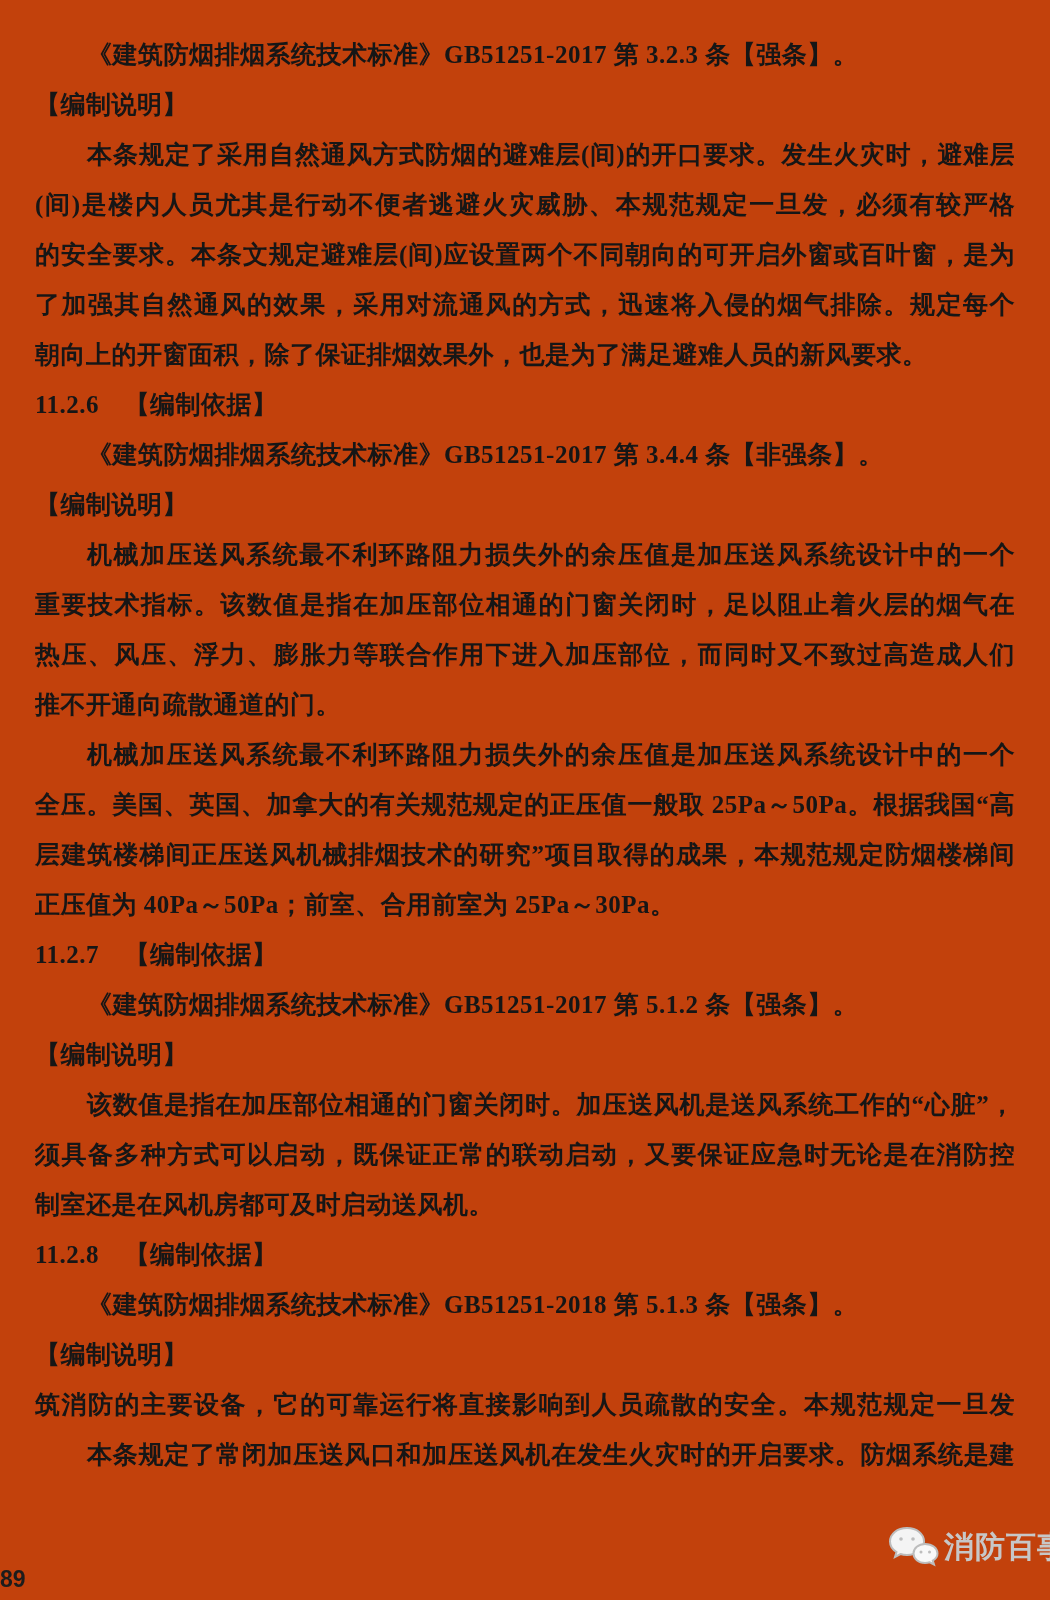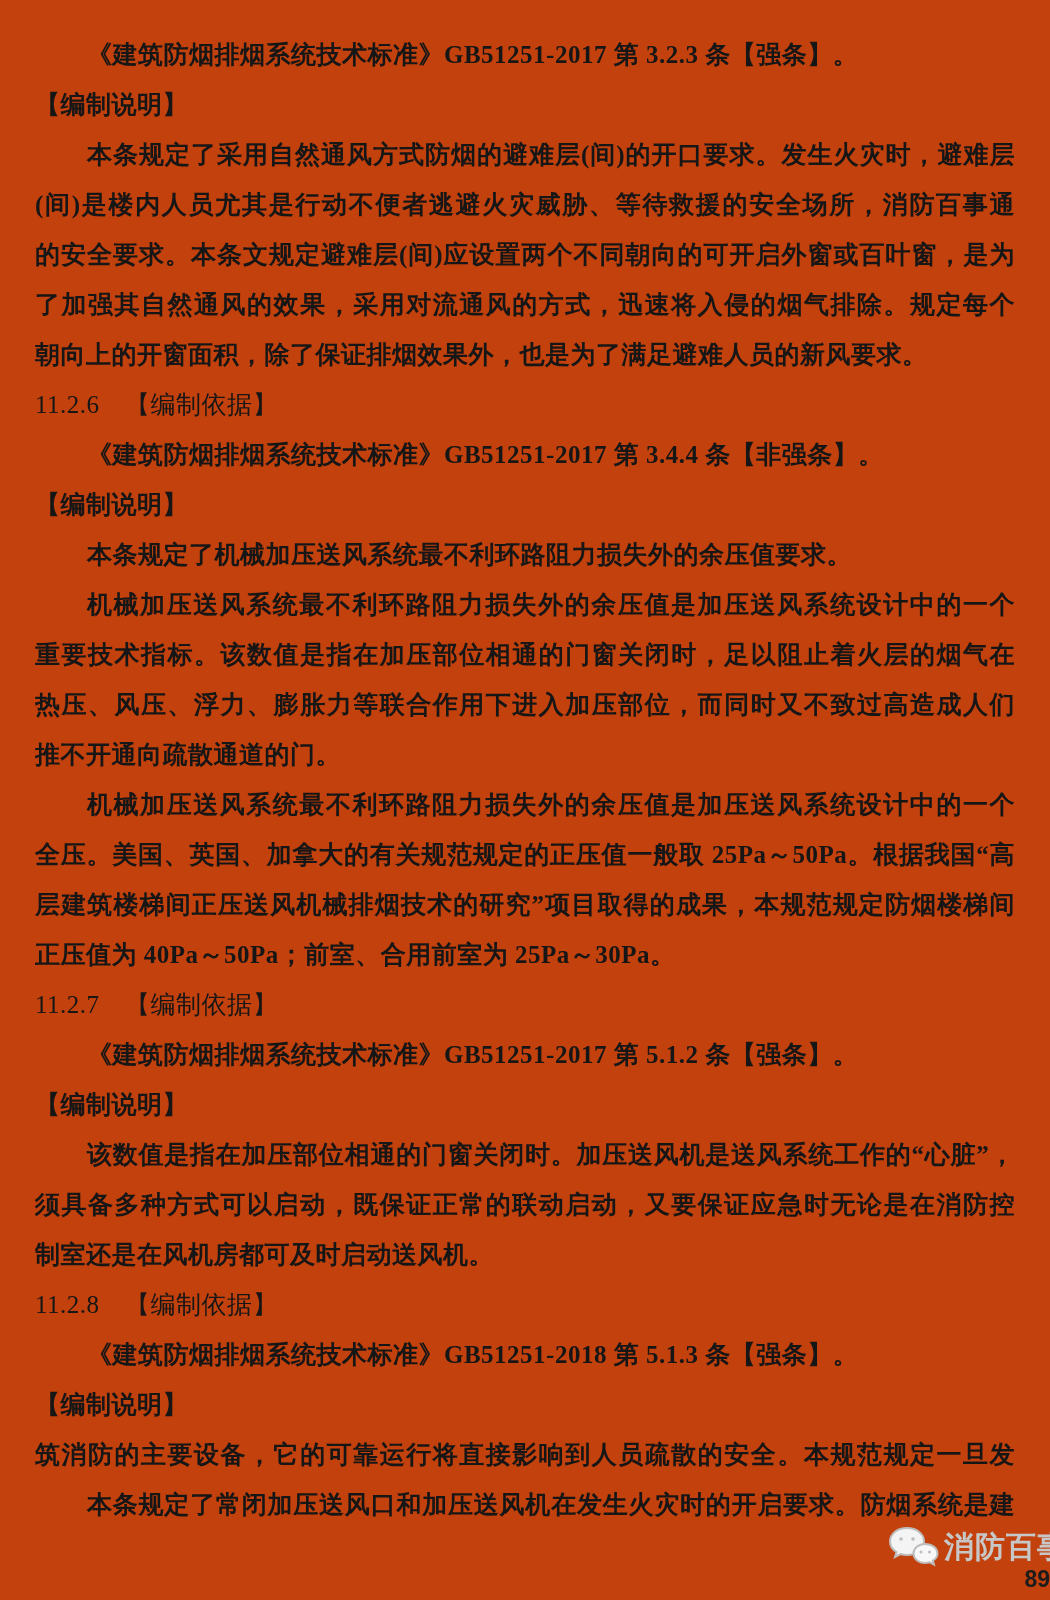--- a/index.html
+++ b/index.html
@@ -16,53 +16,52 @@
     position:absolute;left:35px;top:30px;width:980px;
   }
   .ln{
     height:50px;line-height:50px;
     font-size:25px;font-weight:600;
     overflow:hidden;
     letter-spacing:0.5px;
   }
   .indent{text-indent:52px;}
   .fill{text-align:justify;text-align-last:justify;text-justify:inter-character;}
-  .heading{font-weight:400;}
+  .heading{font-weight:700;}
   .watermark{
     position:absolute;left:886px;top:1522px;
     display:flex;align-items:center;gap:4px;
     color:#c7c7c7;z-index:5;
   }
   .wm-text{
     font-size:30px;font-weight:600;letter-spacing:1px;color:#c7c7c7;
     line-height:50px;white-space:nowrap;
   }
   .pagenum{
     position:absolute;left:0;top:1566px;width:1050px;
-    text-align:right;font-size:23px;font-weight:700;
+    text-align:left;font-size:23px;font-weight:700;
     font-family:"Liberation Sans","DejaVu Sans",sans-serif;
     color:#1c1c1c;
   }
 </style>
 </head>
 <body>
 
 <div class="page">
   <div class="content">
     <div class="ln indent">《建筑防烟排烟系统技术标准》GB51251-2017 第 3.2.3 条【强条】。</div>
     <div class="ln">【编制说明】</div>
     <div class="ln indent fill">本条规定了采用自然通风方式防烟的避难层(间)的开口要求。发生火灾时，避难层</div>
-    <div class="ln fill">(间)是楼内人员尤其是行动不便者逃避火灾威胁、等待救援的安全场所，消防百事通</div>
+    <div class="ln fill">(间)是楼内人员尤其是行动不便者逃避火灾威胁、本规范规定一旦发，必须有较严格</div>
     <div class="ln fill">的安全要求。本条文规定避难层(间)应设置两个不同朝向的可开启外窗或百叶窗，是为</div>
     <div class="ln fill">了加强其自然通风的效果，采用对流通风的方式，迅速将入侵的烟气排除。规定每个</div>
     <div class="ln">朝向上的开窗面积，除了保证排烟效果外，也是为了满足避难人员的新风要求。</div>
     <div class="ln heading">11.2.6　【编制依据】</div>
     <div class="ln indent">《建筑防烟排烟系统技术标准》GB51251-2017 第 3.4.4 条【非强条】。</div>
     <div class="ln">【编制说明】</div>
-    <div class="ln indent">本条规定了机械加压送风系统最不利环路阻力损失外的余压值要求。</div>
     <div class="ln indent fill">机械加压送风系统最不利环路阻力损失外的余压值是加压送风系统设计中的一个</div>
     <div class="ln fill">重要技术指标。该数值是指在加压部位相通的门窗关闭时，足以阻止着火层的烟气在</div>
     <div class="ln fill">热压、风压、浮力、膨胀力等联合作用下进入加压部位，而同时又不致过高造成人们</div>
     <div class="ln">推不开通向疏散通道的门。</div>
     <div class="ln indent fill">机械加压送风系统最不利环路阻力损失外的余压值是加压送风系统设计中的一个</div>
     <div class="ln fill">全压。美国、英国、加拿大的有关规范规定的正压值一般取 25Pa～50Pa。根据我国“高</div>
     <div class="ln fill">层建筑楼梯间正压送风机械排烟技术的研究”项目取得的成果，本规范规定防烟楼梯间</div>
     <div class="ln">正压值为 40Pa～50Pa；前室、合用前室为 25Pa～30Pa。</div>
     <div class="ln heading">11.2.7　【编制依据】</div>
     <div class="ln indent">《建筑防烟排烟系统技术标准》GB51251-2017 第 5.1.2 条【强条】。</div>

